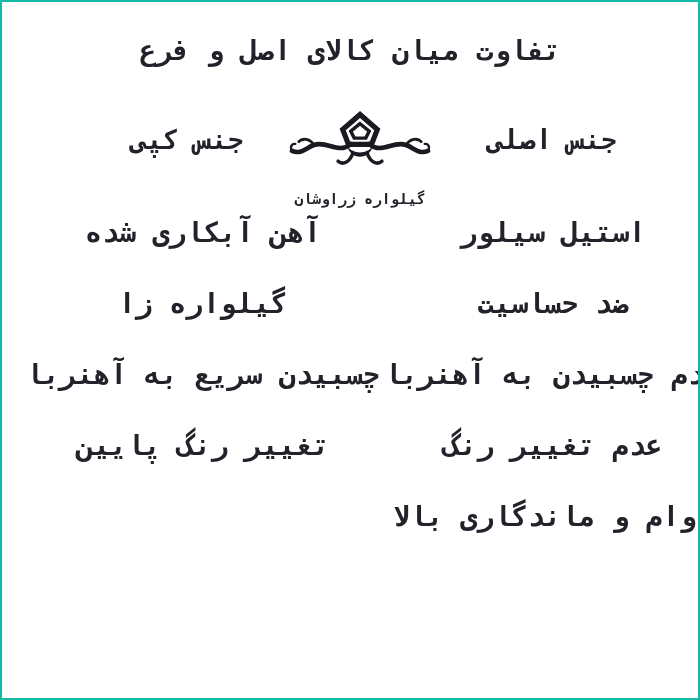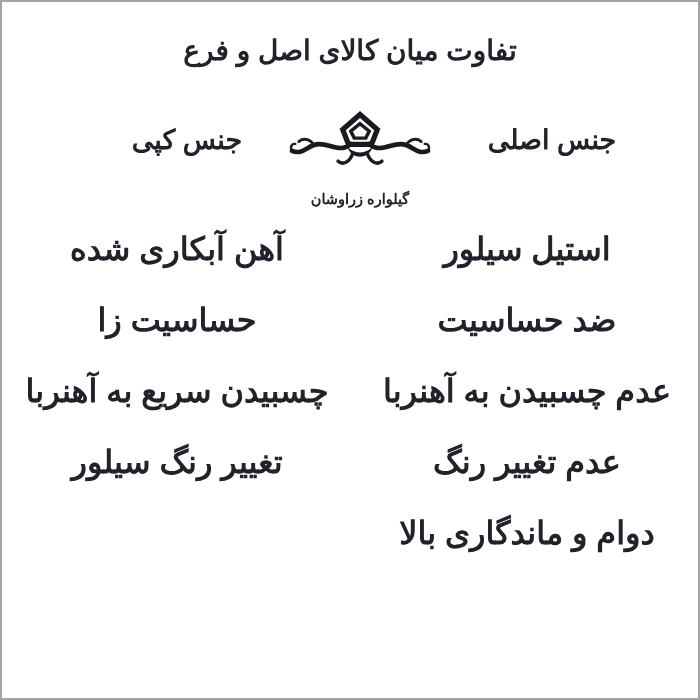--- a/index.html
+++ b/index.html
@@ -1,23 +1,23 @@
 <!DOCTYPE html>
 <html lang="fa"><head>
 <meta charset="utf-8">
 <style>
   html, body { margin: 0; padding: 0; background: #ffffff; }
   .page {
     position: relative;
     width: 700px;
     height: 700px;
     box-sizing: border-box;
-    border: 2px solid #a3a3a3;
+    border: 2px solid #14b8a6;
     background: #ffffff;
-    font-family: Liberation Sans, sans-serif;
+    font-family: Liberation Mono, monospace;
     color: #22222a;
     overflow: hidden;
   }
   .fa { direction: rtl; unicode-bidi: embed; }
   .page-title {
     position: absolute;
     top: 32px; left: 0; right: 0;
     text-align: center;
     font-size: 28px;
     font-weight: 600;
@@ -44,27 +44,28 @@
     font-size: 14.5px;
     font-weight: 600;
     white-space: nowrap;
   }
   .row {
     position: absolute;
     left: 0; width: 700px; height: 56px;
   }
   .cell {
     position: absolute;
-    top: 16px; height: 56px;
+    top: 0; height: 56px;
     display: flex;
     align-items: center;
     justify-content: center;
-    font-size: 32px;
+    font-size: 28px;
     font-weight: 600;
     white-space: nowrap;
+    padding-left: 26px;
   }
   .cell.original { left: 350px; width: 350px; }
   .cell.copy     { left: 0;     width: 350px; }
   .r1 { top: 203px; }
   .r2 { top: 274px; }
   .r3 { top: 345px; }
   .r4 { top: 416px; }
   .r5 { top: 487px; }
 </style>
 </head>
@@ -101,30 +102,30 @@
     <div class="brand-name fa">گیلواره زراوشان</div>
   </div>
 
   <div class="row r1">
     <div class="cell original fa">استیل سیلور</div>
     <div class="cell copy fa">آهن آبکاری شده</div>
   </div>
 
   <div class="row r2">
     <div class="cell original fa">ضد حساسیت</div>
-    <div class="cell copy fa">حساسیت زا</div>
+    <div class="cell copy fa">گیلواره زا</div>
   </div>
 
   <div class="row r3">
     <div class="cell original fa">عدم چسبیدن به آهنربا</div>
     <div class="cell copy fa">چسبیدن سریع به آهنربا</div>
   </div>
 
   <div class="row r4">
     <div class="cell original fa">عدم تغییر رنگ</div>
-    <div class="cell copy fa">تغییر رنگ سیلور</div>
+    <div class="cell copy fa">تغییر رنگ پایین</div>
   </div>
 
   <div class="row r5">
     <div class="cell original fa">دوام و ماندگاری بالا</div>
   </div>
 
 </div>
 
 </body></html>

